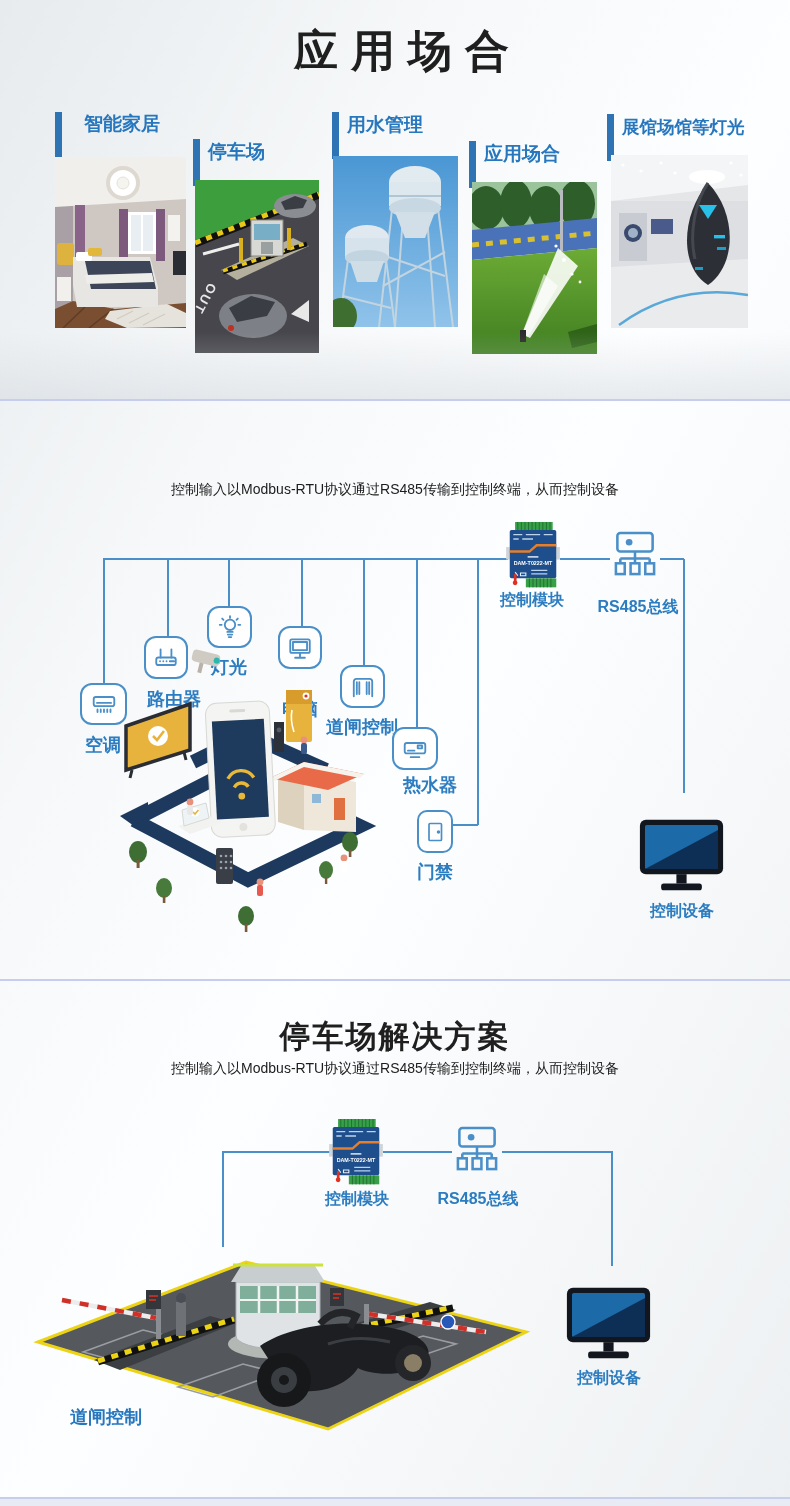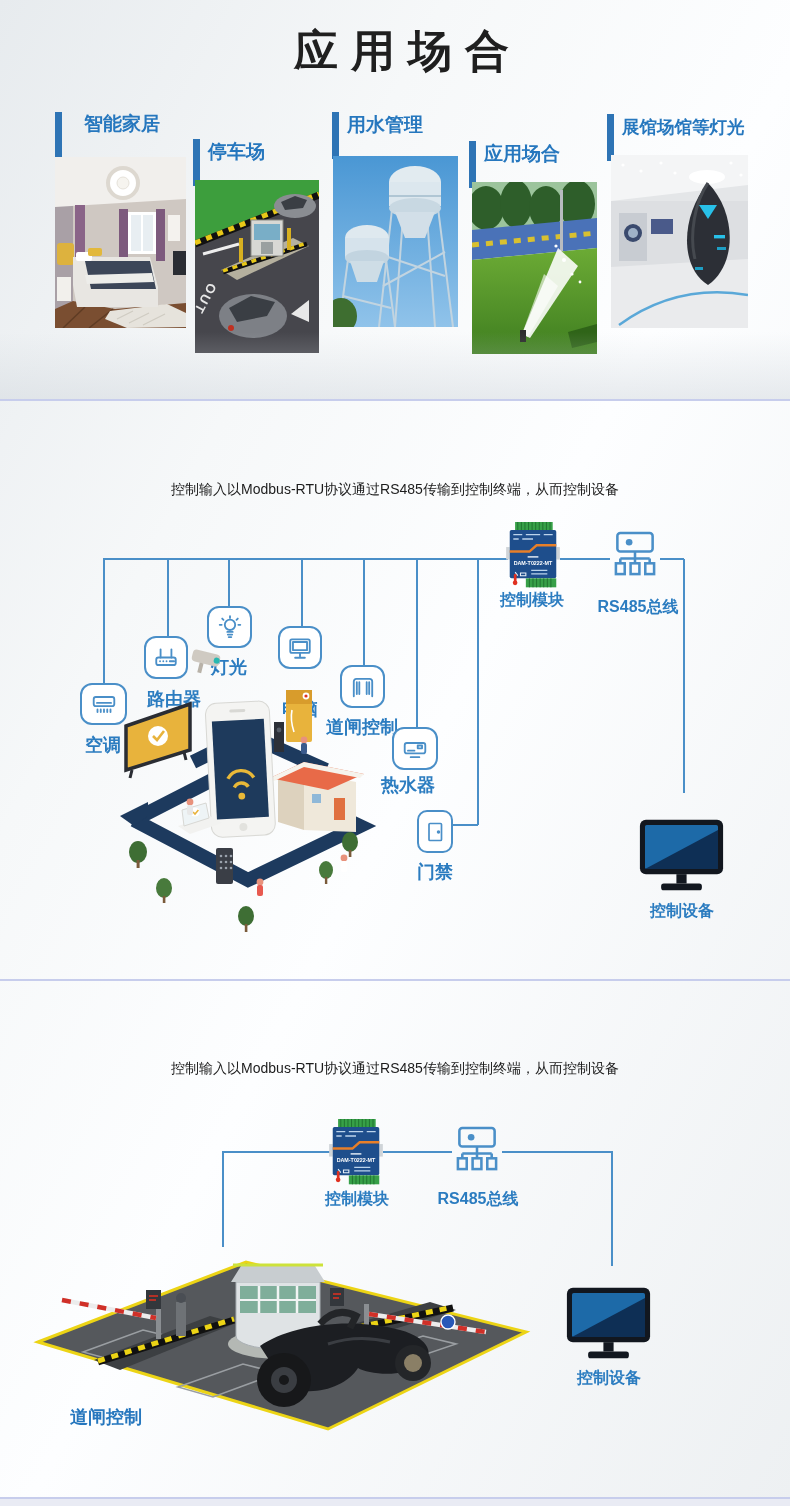--- a/index.html
+++ b/index.html
@@ -254,21 +254,21 @@
   </div>
   <div class="dev-label" style="left:362px;top:715px;">道闸控制</div>
 
   <div class="dev-box" style="left:392px;top:727px;width:46px;height:43px;">
     <svg width="26" height="26" viewBox="0 0 24 24" class="icon-stroke">
       <rect x="2.5" y="6.5" width="19" height="9.5" rx="2"></rect>
         <rect x="14.5" y="8.8" width="4" height="2.6"></rect>
       <path d="M5.5 13.5 h6 M8 19.5 h8"></path>
     </svg>
   </div>
-  <div class="dev-label" style="left:408px;top:773px;">热水器</div>
+  <div class="dev-label" style="left:430px;top:773px;">热水器</div>
 
   <div class="dev-box" style="left:417px;top:810px;width:36px;height:43px;border-radius:10px;">
     <svg width="24" height="26" viewBox="0 0 24 24" class="icon-stroke">
       <rect x="6" y="3.5" width="12.5" height="17" rx="1"></rect>
       <circle cx="15.5" cy="12" r="0.9" fill="#4a8fc8"></circle>
     </svg>
   </div>
   <div class="dev-label" style="left:435px;top:860px;">门禁</div>
 
   <div class="abs" style="left:506px;top:522px;">
@@ -394,20 +394,21 @@
       <rect x="7" y="7" width="86" height="52" rx="2" fill="#1d6aa8"></rect>
       <polygon points="7,59 93,13 93,59" fill="#0e2f55"></polygon>
       <rect x="44" y="65" width="12" height="11" fill="#12171f"></rect>
       <rect x="26" y="76" width="48" height="8" rx="3" fill="#12171f"></rect>
     </svg>
   </div>
   <div class="big-label" style="left:682px;top:901px;">控制设备</div>
 
   <div class="sep" style="top:979px;"></div>
 
+  <div class="sec-title" style="top:1016px;font-size:31px;letter-spacing:2px;">停车场解决方案</div>
   <div class="sec-sub" style="top:1060px;">控制输入以Modbus-RTU协议通过RS485传输到控制终端，从而控制设备</div>
 
   <div class="hline" style="left:222px;top:1151px;width:108px;"></div>
   <div class="hline" style="left:383px;top:1151px;width:69px;"></div>
   <div class="hline" style="left:502px;top:1151px;width:110px;"></div>
   <div class="vline" style="left:222px;top:1151px;height:96px;"></div>
   <div class="vline" style="left:611px;top:1151px;height:115px;"></div>
 
   <div class="abs" style="left:329px;top:1119px;">
     <svg width="54" height="68" viewBox="0 0 60 76">

